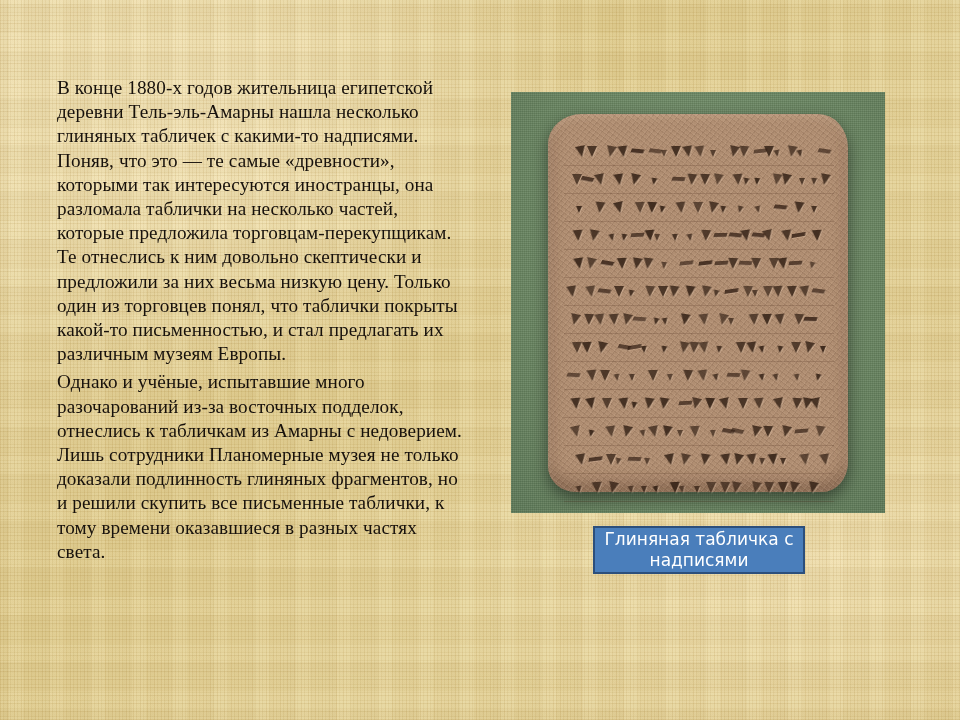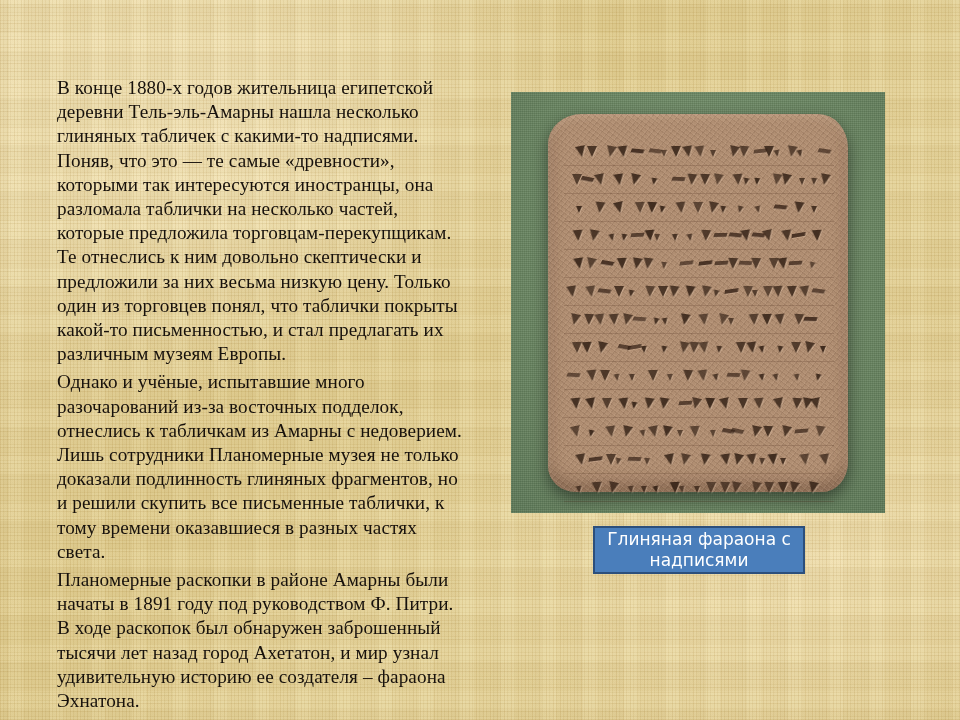--- a/index.html
+++ b/index.html
@@ -210,21 +210,20 @@
   }
 </style>
 </head>
 <body>
 
 <div id="slide">
 
   <div id="text-column">
     <p class="para">В конце 1880-х годов жительница египетской деревни Тель-эль-Амарны нашла несколько глиняных табличек с какими-то надписями. Поняв, что это — те самые «древности», которыми так интересуются иностранцы, она разломала таблички на несколько частей, которые предложила торговцам-перекупщикам. Те отнеслись к ним довольно скептически и предложили за них весьма низкую цену. Только один из торговцев понял, что таблички покрыты какой-то письменностью, и стал предлагать их различным музеям Европы.</p>
     <p class="para">Однако и учёные, испытавшие много разочарований из-за восточных подделок, отнеслись к табличкам из Амарны с недоверием. Лишь сотрудники Планомерные музея не только доказали подлинность глиняных фрагментов, но и решили скупить все письменные таблички, к тому времени оказавшиеся в разных частях света.</p>
-    <p class="para">Планомерные раскопки в районе Амарны были начаты в 1891 году под руководством Ф. Питри. В ходе раскопок был обнаружен заброшенный тысячи лет назад город Ахетатон, и мир узнал удивительную историю ее создателя – фараона Эхнатона.</p>
   </div>
 
   <div id="photo">
     <div id="photo-bg"></div>
     <div id="tablet">
       <div id="tablet-grain"></div>
       <div id="tablet-script">
           <div class="wedge-row">
             <span class="wedge" style="left: 4.48656%; transform: rotate(-10.9deg); opacity: 0.96;"></span>
             <span class="wedge" style="left: 8.55312%; transform: rotate(0.4deg); opacity: 0.89;"></span>
@@ -474,16 +473,16 @@
             <span class="wedge" style="left: 74.0552%; transform: rotate(2.6deg); opacity: 0.76;"></span>
             <span class="wedge" style="left: 79.4141%; transform: rotate(-2.6deg); opacity: 0.93;"></span>
             <span class="wedge" style="left: 83.4157%; transform: rotate(10.4deg); opacity: 0.89;"></span>
             <span class="wedge" style="left: 90.2942%; transform: rotate(10.8deg); opacity: 0.94;"></span>
           </div>
         </div>
     </div>
   </div>
 
   <div id="caption">
-    <span id="caption-label">Глиняная фараона с надписями</span>
+    <span id="caption-label">Глиняная табличка с надписями</span>
   </div>
 
 </div>
 
 </body></html>

